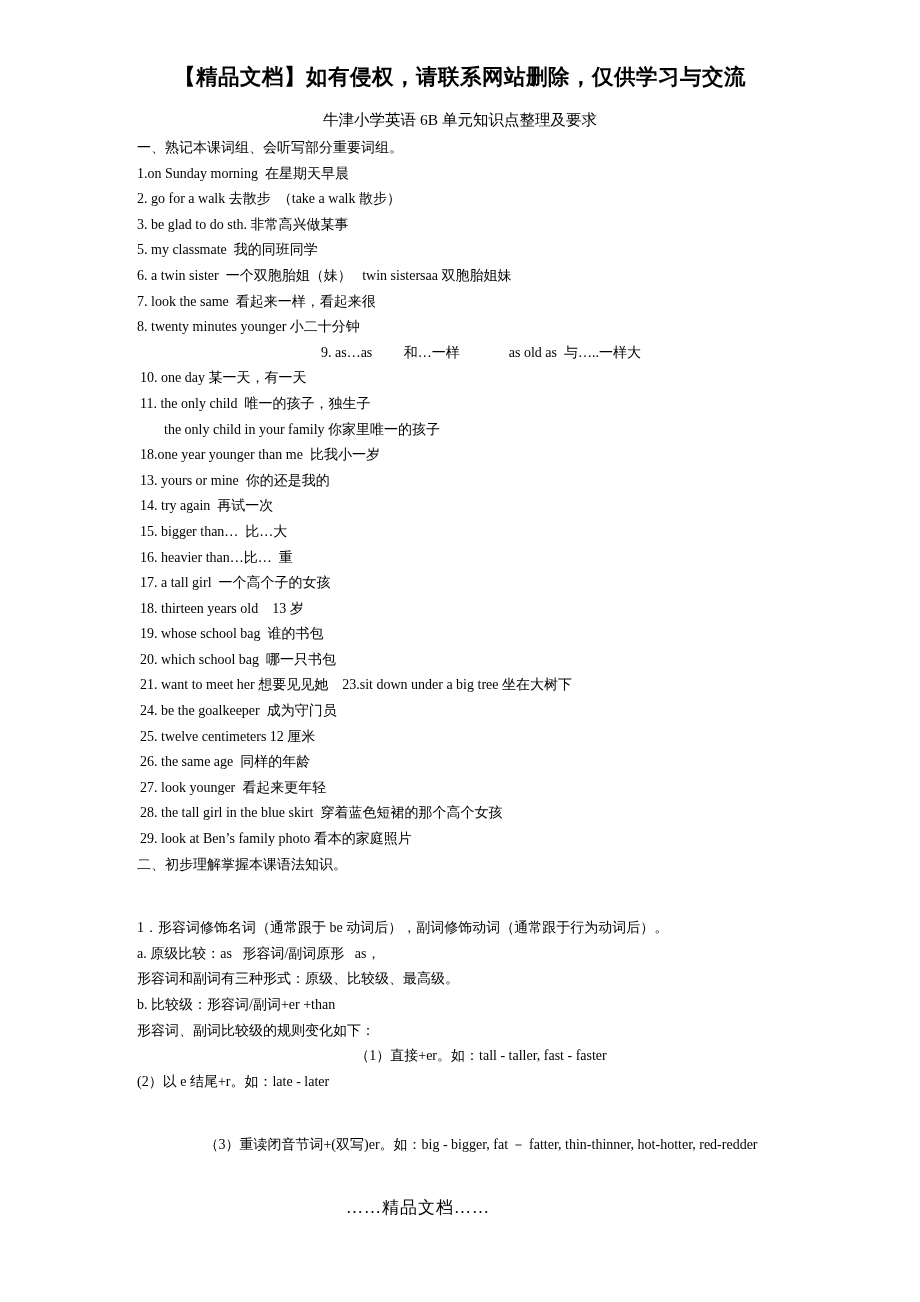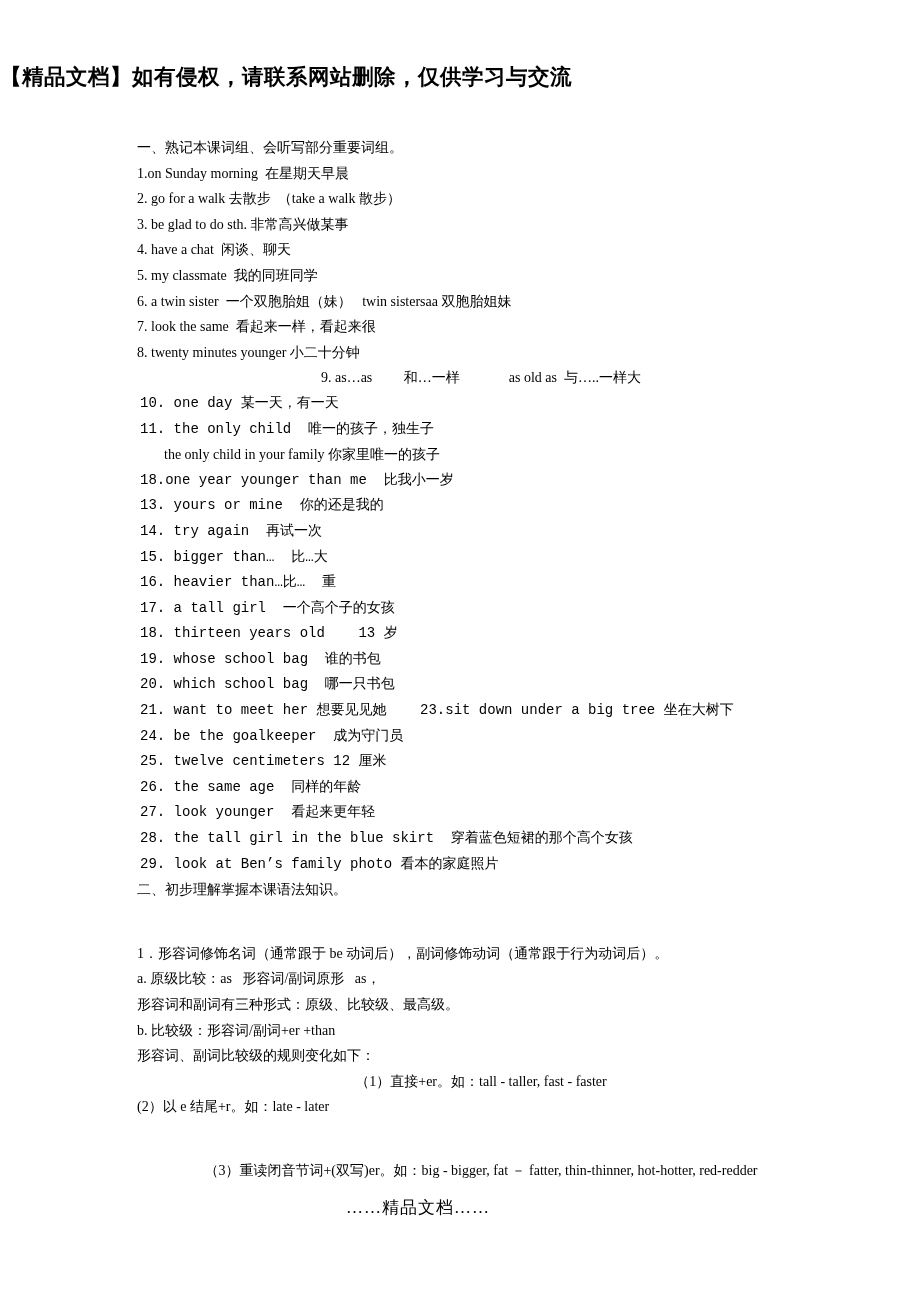--- a/index.html
+++ b/index.html
@@ -18,20 +18,21 @@
     margin: 0 auto;
     background: #ffffff;
     overflow: hidden;
     box-sizing: border-box;
   }
   .watermark-header {
     position: absolute;
     top: 62px;
     left: 0;
     width: 920px;
+    text-align: center;
     font-family: "DejaVu Serif", "Liberation Serif", serif;
     font-size: 21.5px;
     font-weight: bold;
     letter-spacing: 0.5px;
     white-space: nowrap;
   }
   .doc-title {
     position: absolute;
     top: 110px;
     left: 0;
@@ -45,21 +46,21 @@
     top: 135px;
     left: 137px;
     width: 680px;
   }
   .ln {
     font-size: 14px;
     line-height: 25.6px;
     white-space: pre-wrap;
     word-break: normal;
   }
-  .ln.ind-1 { padding-left: 3px; font-family: Liberation Mono, monospace; }
+  .ln.ind-1 { padding-left: 3px; }
   .ln.ind-2 { padding-left: 27px; }
   .ln.ind-half { padding-left: 8px; text-align: center; }
   .ln.wrap {
     white-space: pre-wrap;
     margin-top: 38px;
   }
   .footer {
     position: absolute;
     top: 1196px;
     left: 0;
@@ -70,29 +71,29 @@
     white-space: nowrap;
   }
 </style>
 </head>
 <body>
 
 <div class="page">
 
   <div class="watermark-header">【精品文档】如有侵权，请联系网站删除，仅供学习与交流</div>
 
+  <div class="doc-title">牛津小学英语 6B 单元知识点整理及要求</div>
 
   <div class="body-block">
 
     <div class="ln">一、熟记本课词组、会听写部分重要词组。</div>
 
     <div class="ln">1.on Sunday morning  在星期天早晨</div>
     <div class="ln">2. go for a walk 去散步  （take a walk 散步）</div>
     <div class="ln">3. be glad to do sth. 非常高兴做某事</div>
-    <div class="ln">4. have a chat  闲谈、聊天</div>
     <div class="ln">5. my classmate  我的同班同学</div>
     <div class="ln">6. a twin sister  一个双胞胎姐（妹）   twin sistersaa 双胞胎姐妹</div>
     <div class="ln">7. look the same  看起来一样，看起来很</div>
     <div class="ln">8. twenty minutes younger 小二十分钟</div>
     <div class="ln ind-half">9. as…as         和…一样              as old as  与…..一样大</div>
     <div class="ln ind-1">10. one day 某一天，有一天</div>
     <div class="ln ind-1">11. the only child  唯一的孩子，独生子</div>
     <div class="ln ind-2">the only child in your family 你家里唯一的孩子</div>
     <div class="ln ind-1">18.one year younger than me  比我小一岁</div>
     <div class="ln ind-1">13. yours or mine  你的还是我的</div>

